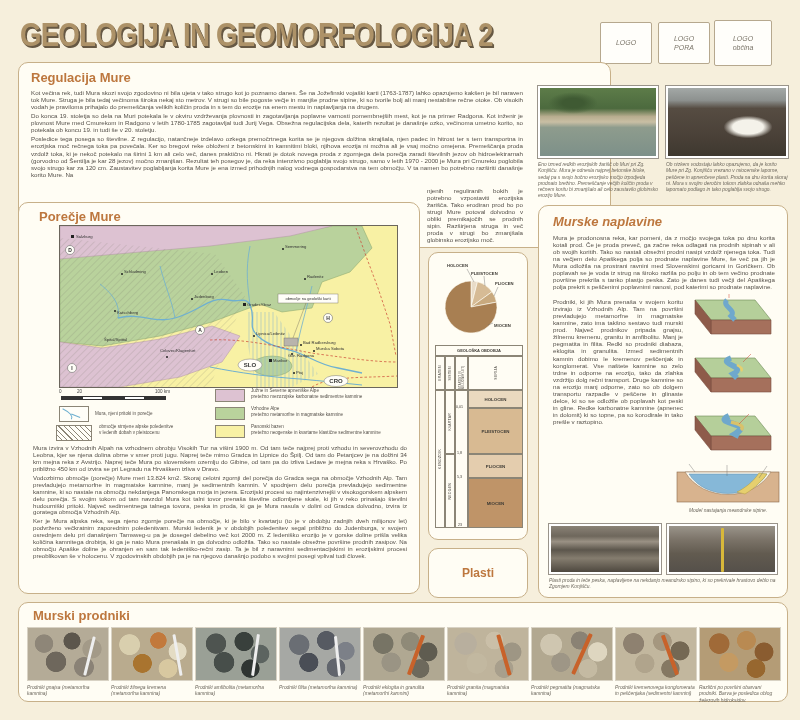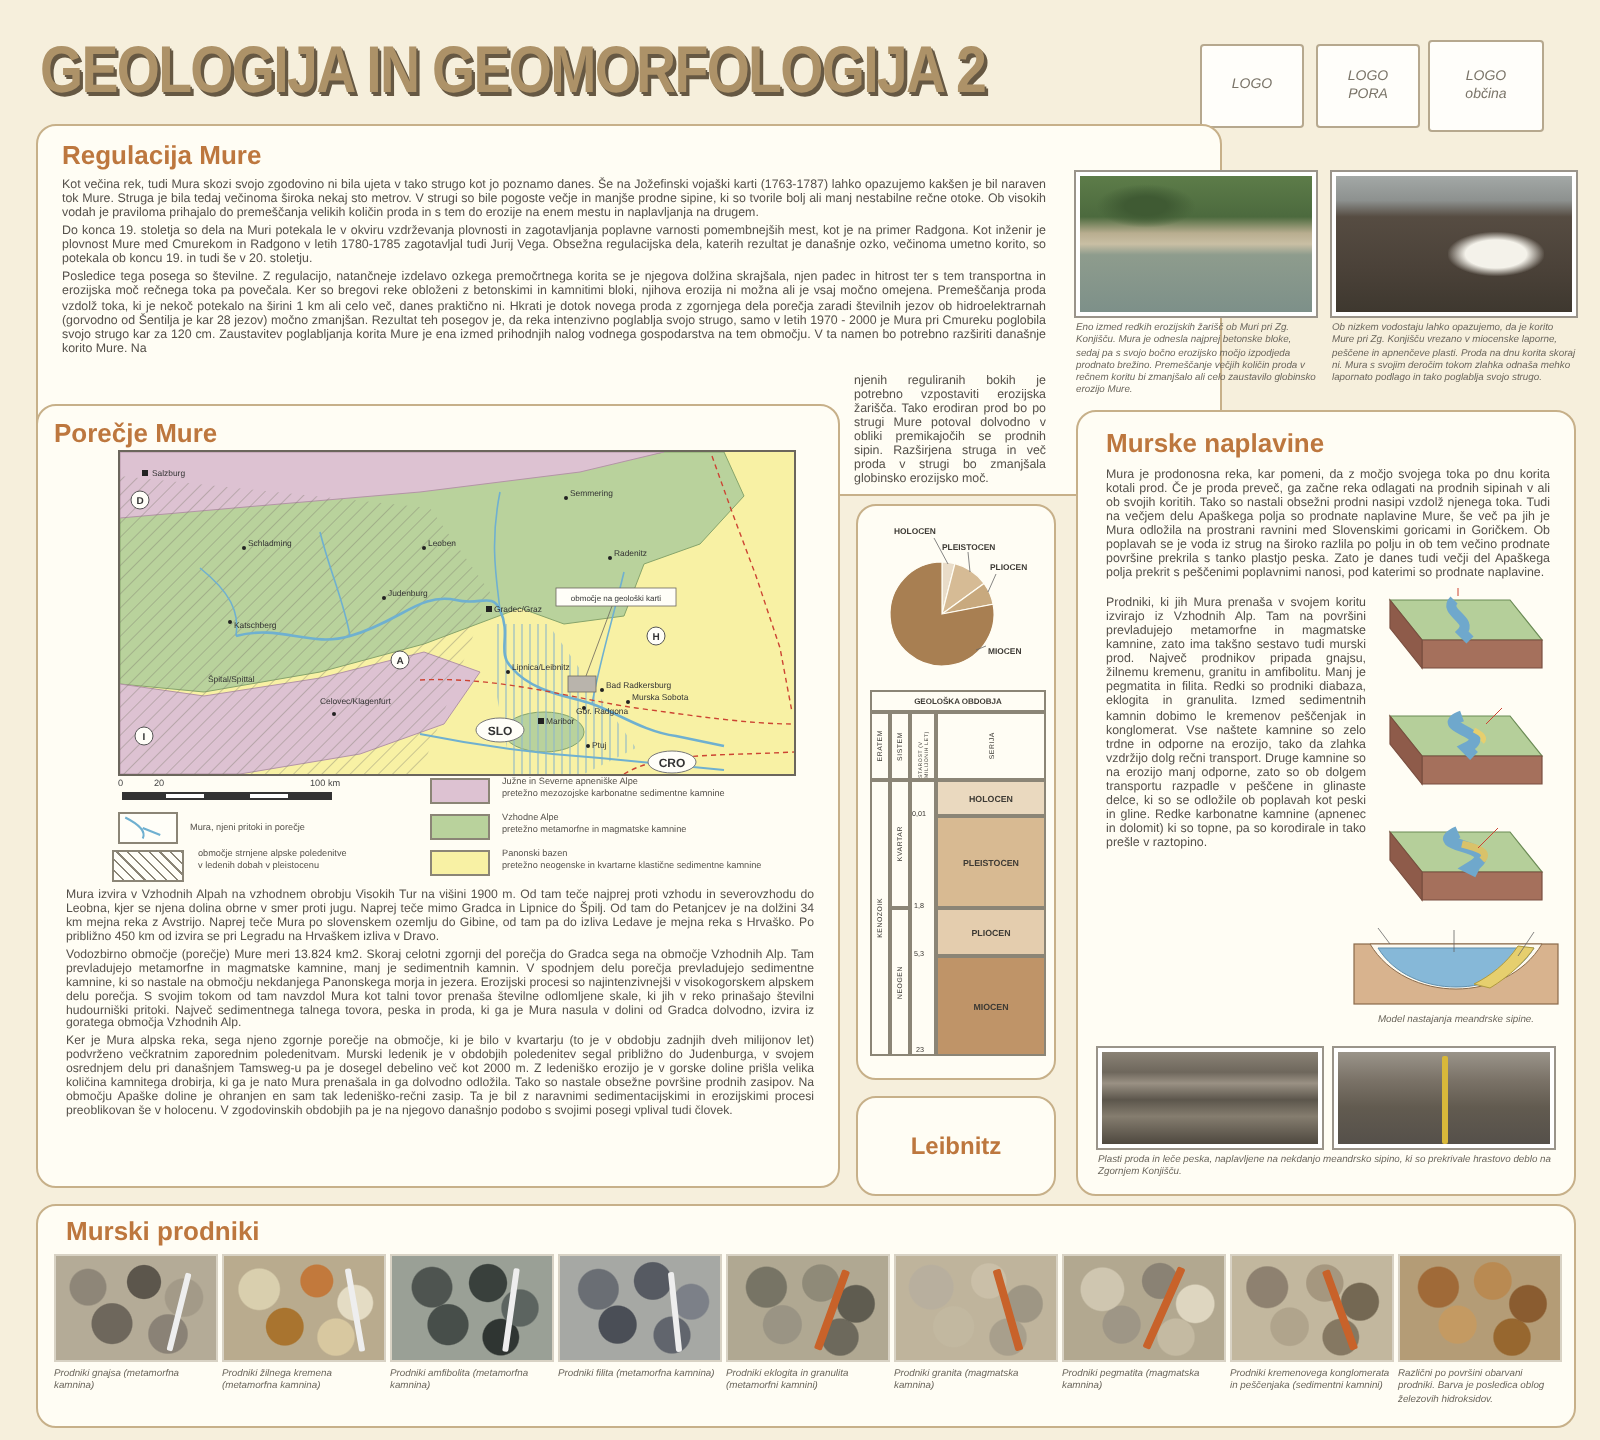--- a/index.html
+++ b/index.html
@@ -62,21 +62,21 @@
     <div style="position:absolute;left:8px;top:4px;width:50px;height:22px;background:radial-gradient(ellipse,#3f5a33 30%,transparent 70%);"></div>
   </div>
   <div class="cap" style="left:538px;top:162px;width:120px;">Eno izmed redkih erozijskih žarišč ob Muri pri Zg. Konjišču. Mura je odnesla najprej betonske bloke, sedaj pa s svojo bočno erozijsko močjo izpodjeda prodnato brežino. Premeščanje večjih količin proda v rečnem koritu bi zmanjšalo ali celo zaustavilo globinsko erozijo Mure.</div>
   <div class="photo" style="left:666px;top:86px;width:122px;height:72px;background:
        linear-gradient(180deg,#a3a8a6 0%,#8d918f 18%,#564c42 30%,#4a4138 70%,#3e382f 100%);">
     <div style="position:absolute;left:56px;top:28px;width:48px;height:22px;background:radial-gradient(ellipse,#f4f2ea 45%,transparent 72%);"></div>
   </div>
   <div class="cap" style="left:666px;top:162px;width:122px;">Ob nizkem vodostaju lahko opazujemo, da je korito Mure pri Zg. Konjišču vrezano v miocenske laporne, peščene in apnenčeve plasti. Proda na dnu korita skoraj ni. Mura s svojim deročim tokom zlahka odnaša mehko lapornato podlago in tako poglablja svojo strugo.</div>
 
   <div class="panel" style="left:18px;top:202px;width:402px;height:392px;">
-    <div class="heading" style="left:8px;top:6px;">Porečje Mure</div>
+    <div class="heading" style="left:20px;top:6px;">Porečje Mure</div>
 
     <svg viewBox="0 0 337 161" style="position:absolute;left:40px;top:22px;width:337px;height:161px;background:#f8f1a4;border:1px solid #6b665c;">
       <defs>
         <pattern id="hatch" width="5" height="5" patternUnits="userSpaceOnUse" patternTransform="rotate(45)">
           <line x1="0" y1="0" x2="0" y2="5" stroke="#7d7a6c" stroke-width="0.55"></line>
         </pattern>
         <pattern id="vhatch" width="4" height="4" patternUnits="userSpaceOnUse">
           <line x1="1" y1="0" x2="1" y2="4" stroke="#8fb8c8" stroke-width="0.7"></line>
         </pattern>
       </defs>
@@ -259,25 +259,25 @@
       <div class="age" style="left:29px;top:270px;">23</div>
 
       <div class="cell rowlbl" style="left:39px;top:137px;width:55px;height:18px;background:#ead9bf;">HOLOCEN</div>
       <div class="cell rowlbl" style="left:39px;top:155px;width:55px;height:46px;background:#d8ba92;">PLEISTOCEN</div>
       <div class="cell rowlbl" style="left:39px;top:201px;width:55px;height:24px;background:#e4cdae;">PLIOCEN</div>
       <div class="cell rowlbl" style="left:39px;top:225px;width:55px;height:50px;background:#bf9468;">MIOCEN</div>
     </div>
   </div>
 
   <div class="panel" style="left:428px;top:548px;width:100px;height:50px;">
-    <div class="heading" style="left:0;top:0;width:100%;text-align:center;line-height:48px;font-size:12px;">Leibnitz</div>
+    <div class="heading" style="left:0;top:0;width:100%;text-align:center;line-height:48px;font-size:12px;">Plasti</div>
   </div>
 
   <div class="panel" style="left:538px;top:205px;width:250px;height:393px;">
-    <div class="heading" style="left:14px;top:8px;">Murske naplavine</div>
+    <div class="heading" style="left:14px;top:8px;font-style:italic;">Murske naplavine</div>
     <div class="body" style="left:14px;top:28px;width:222px;">Mura je prodonosna reka, kar pomeni, da z močjo svojega toka po dnu korita kotali prod. Če je proda preveč, ga začne reka odlagati na prodnih sipinah v ali ob svojih koritih. Tako so nastali obsežni prodni nasipi vzdolž njenega toka. Tudi na večjem delu Apaškega polja so prodnate naplavine Mure, še več pa jih je Mura odložila na prostrani ravnini med Slovenskimi goricami in Goričkem. Ob poplavah se je voda iz strug na široko razlila po polju in ob tem večino prodnate površine prekrila s tanko plastjo peska. Zato je danes tudi večji del Apaškega polja prekrit s peščenimi poplavnimi nanosi, pod katerimi so prodnate naplavine.</div>
     <div class="body" style="left:14px;top:92px;width:130px;">Prodniki, ki jih Mura prenaša v svojem koritu izvirajo iz Vzhodnih Alp. Tam na površini prevladujejo metamorfne in magmatske kamnine, zato ima takšno sestavo tudi murski prod. Največ prodnikov pripada gnajsu, žilnemu kremenu, granitu in amfibolitu. Manj je pegmatita in filita. Redki so prodniki diabaza, eklogita in granulita. Izmed sedimentnih kamnin dobimo le kremenov peščenjak in konglomerat. Vse naštete kamnine so zelo trdne in odporne na erozijo, tako da zlahka vzdržijo dolg rečni transport. Druge kamnine so na erozijo manj odporne, zato so ob dolgem transportu razpadle v peščene in glinaste delce, ki so se odložile ob poplavah kot peski in gline. Redke karbonatne kamnine (apnenec in dolomit) ki so topne, pa so korodirale in tako prešle v raztopino.</div>
 
     <svg viewBox="0 0 84 50" style="position:absolute;left:152px;top:86px;width:84px;height:50px;">
       <polygon points="4,8 64,8 80,28 20,28" fill="#b5cf9a" stroke="#6b8b55" stroke-width="0.6"></polygon>
       <polygon points="20,28 80,28 80,42 20,42" fill="#a5705c" stroke="#7a4f40" stroke-width="0.6"></polygon>
       <polygon points="4,8 20,28 20,42 4,22" fill="#8e5b4a" stroke="#7a4f40" stroke-width="0.6"></polygon>
       <path d="M36,8 C30,14 46,18 40,24 L44,28" stroke="#6fa8cc" stroke-width="5" fill="none"></path>
       <line x1="38" y1="6" x2="38" y2="2" stroke="#cc4433" stroke-width="0.5"></line>
     </svg>
@@ -311,21 +311,21 @@
 
     <div class="photo" style="left:10px;top:318px;width:112px;height:50px;background:
          linear-gradient(180deg,#8a8276 0%,#6e675c 22%,#9a9184 34%,#5c564c 52%,#857d6f 70%,#4e483f 100%);"></div>
     <div class="photo" style="left:128px;top:318px;width:110px;height:50px;background:
          linear-gradient(180deg,#9a948a 0%,#7b7368 30%,#625b50 60%,#55504a 100%);">
       <div class="stick" style="left:52px;top:2px;height:44px;background:#d8b83a;"></div>
     </div>
     <div class="cap" style="left:10px;top:372px;width:228px;">Plasti proda in leče peska, naplavljene na nekdanjo meandrsko sipino, ki so prekrivale hrastovo deblo na Zgornjem Konjišču.</div>
   </div>
 
-  <div class="panel" style="left:18px;top:602px;width:770px;height:112px;">
+  <div class="panel" style="left:18px;top:602px;width:770px;height:100px;">
     <div class="heading" style="left:14px;top:5px;">Murski prodniki</div>
 
     <div class="pebbles" style="left:8px;top:24px;width:82px;height:54px;background:
         radial-gradient(circle at 20% 30%,#8e8678 12%,transparent 13%),radial-gradient(circle at 55% 25%,#5c564c 14%,transparent 15%),
         radial-gradient(circle at 80% 40%,#a39a88 13%,transparent 14%),radial-gradient(circle at 35% 65%,#6e675c 16%,transparent 17%),
         radial-gradient(circle at 70% 75%,#8a8276 14%,transparent 15%),#b4ab97;">
       <div class="stick" style="left:60px;top:8px;height:40px;background:#eee;transform:rotate(14deg);"></div>
       </div>
     <div class="pebbles" style="left:92px;top:24px;width:82px;height:54px;background:
         radial-gradient(circle at 22% 32%,#d9cfae 14%,transparent 15%),radial-gradient(circle at 58% 24%,#c2793c 13%,transparent 14%),

